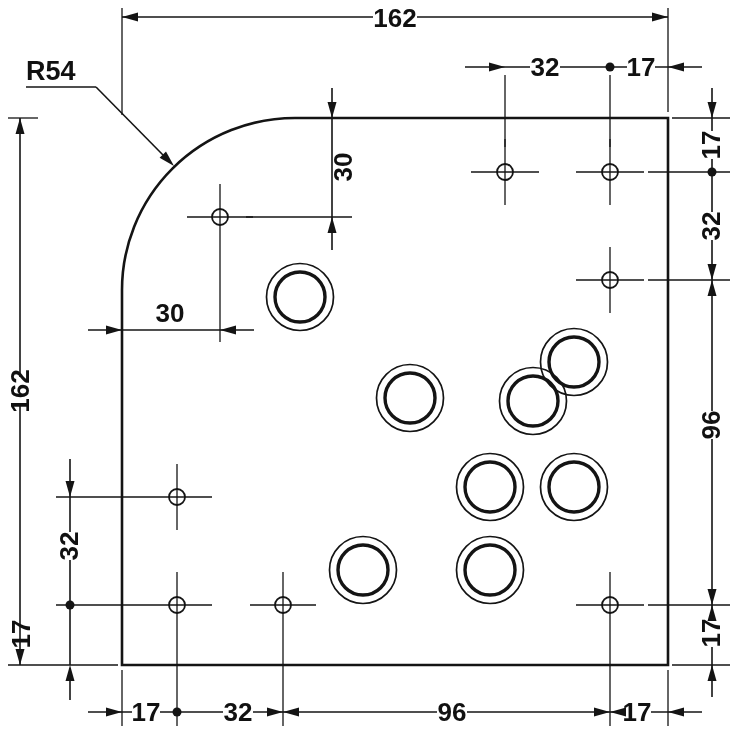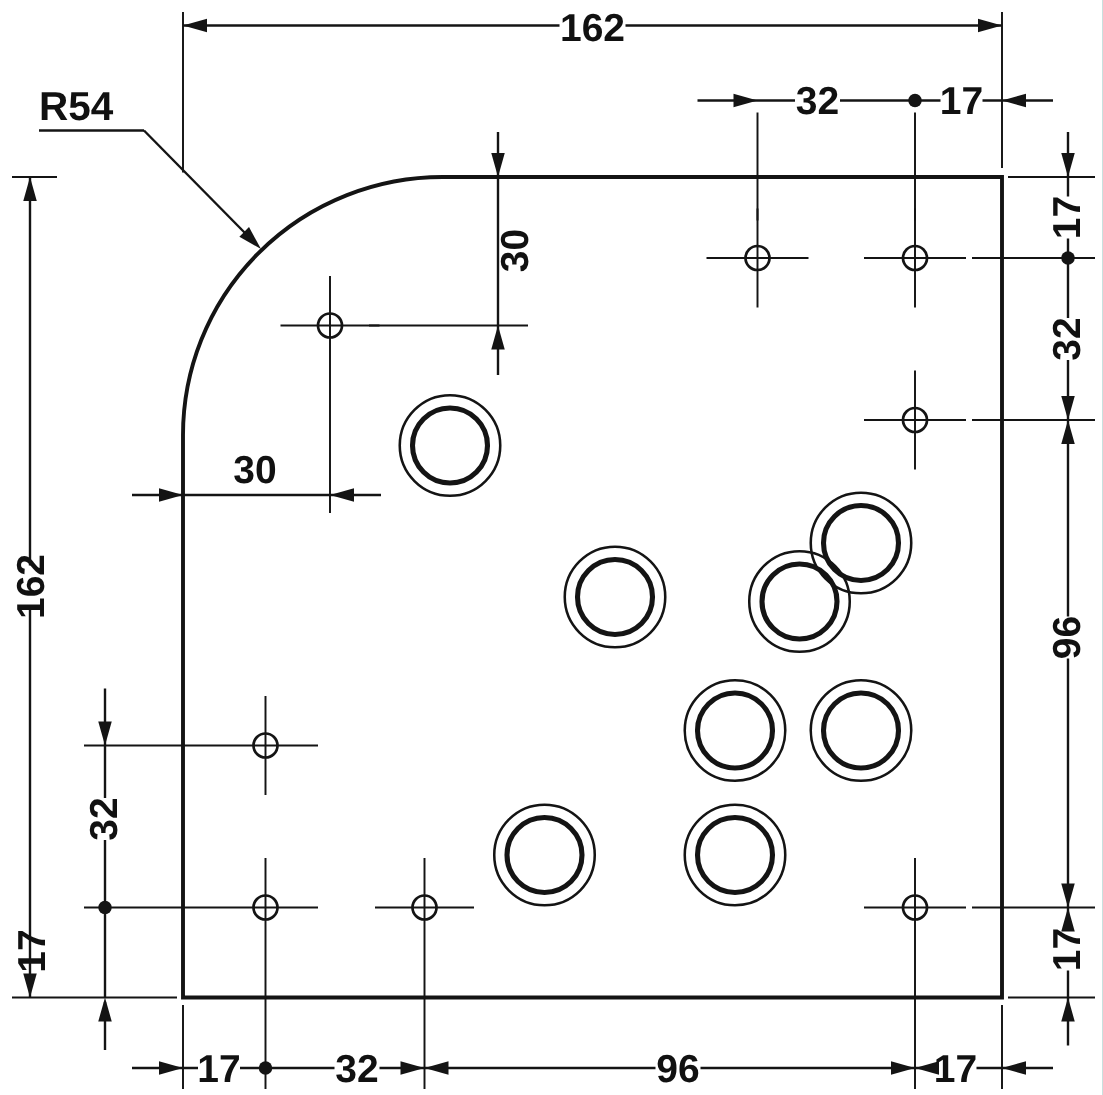--- a/index.html
+++ b/index.html
@@ -1,16 +1,16 @@
 <!DOCTYPE html>
 <html><head>
 <meta charset="utf-8">
 <style>
   html,body{margin:0;padding:0;background:#ffffff;}
-  .page{position:relative;width:735px;height:730px;background:#0f766e;overflow:hidden;
+  .page{position:relative;width:735px;height:730px;background:#84cc16;overflow:hidden;
         font-family:"Liberation Sans", sans-serif;}
   svg{display:block;}
   .outline{fill:none;stroke:#141414;stroke-width:2.6;}
   .dim{stroke:#141414;stroke-width:1.6;fill:none;}
   .thin{stroke:#141414;stroke-width:1.3;fill:none;}
   .holeOuter{fill:none;stroke:#141414;stroke-width:1.7;}
   .holeInner{fill:none;stroke:#141414;stroke-width:3.4;}
   .screw{fill:none;stroke:#141414;stroke-width:1.8;}
   .arr{fill:#141414;stroke:none;}
   .dot{fill:#141414;stroke:none;}

